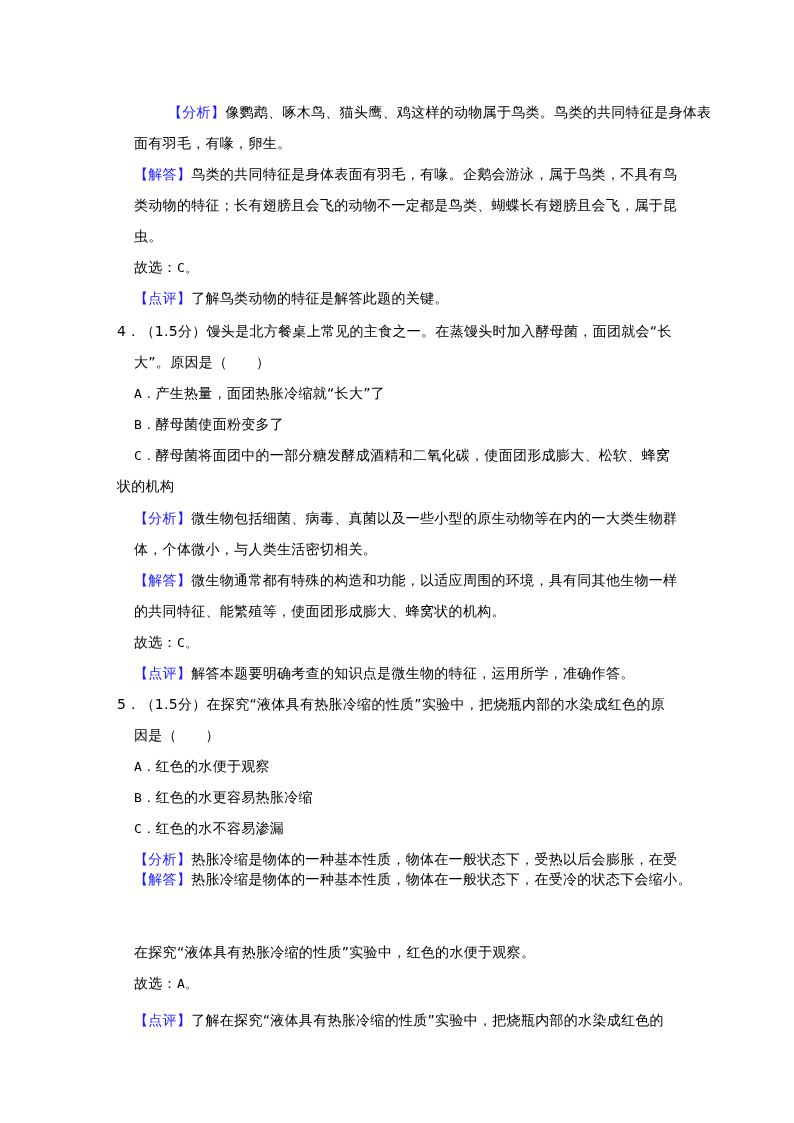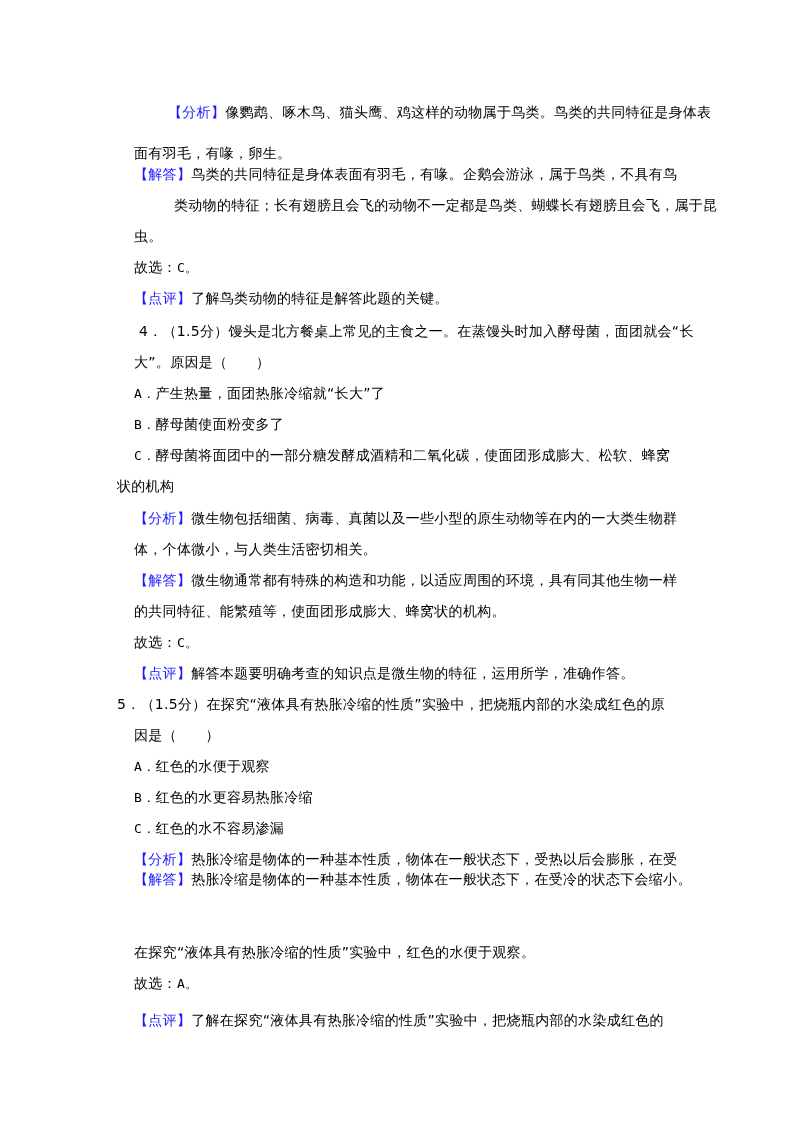--- a/index.html
+++ b/index.html
@@ -11,37 +11,37 @@
   .mono { font-family: "DejaVu Sans Mono", "Liberation Mono", monospace; font-size: 13px; }
 </style>
 </head>
 <body>
 
 <div class="page">
 
   <div class="line" style="left:140px; top:102px;margin-left:28px;">
     <span class="tag">【分析】</span><span>像鹦鹉、啄木鸟、猫头鹰、鸡这样的动物属于鸟类。鸟类的共同特征是身体表</span>
   </div>
-  <div class="line" style="left:134px; top:143px;text-align:center;">面有羽毛，有喙，卵生。</div>
+  <div class="line" style="left:134px; top:133px;text-align:center;">面有羽毛，有喙，卵生。</div>
 
   <div class="line" style="left:134px; top:164px;">
     <span class="tag">【解答】</span><span>鸟类的共同特征是身体表面有羽毛，有喙。企鹅会游泳，属于鸟类，不具有鸟</span>
   </div>
-  <div class="line" style="left:134px; top:195px;margin-left:40px;">类动物的特征；长有翅膀且会飞的动物不一定都是鸟类、蝴蝶长有翅膀且会飞，属于昆</div>
+  <div class="line" style="left:134px; top:195px;">类动物的特征；长有翅膀且会飞的动物不一定都是鸟类、蝴蝶长有翅膀且会飞，属于昆</div>
   <div class="line" style="left:134px; top:226px;">虫。</div>
 
   <div class="line" style="left:134px; top:257px;">
     <span>故选：</span><span class="mono">C。</span>
   </div>
 
   <div class="line" style="left:134px; top:288px;">
     <span class="tag">【点评】</span><span>了解鸟类动物的特征是解答此题的关键。</span>
   </div>
 
-  <div class="line" style="left:117px; top:321px;margin-left:22px;">4．（1.5分）馒头是北方餐桌上常见的主食之一。在蒸馒头时加入酵母菌，面团就会“长</div>
+  <div class="line" style="left:117px; top:321px;">4．（1.5分）馒头是北方餐桌上常见的主食之一。在蒸馒头时加入酵母菌，面团就会“长</div>
   <div class="line" style="left:134px; top:352px;">大”。原因是（　　）</div>
 
   <div class="line" style="left:134px; top:383px;">
     <span class="mono">A．</span><span>产生热量，面团热胀冷缩就“长大”了</span>
   </div>
   <div class="line" style="left:134px; top:414px;">
     <span class="mono">B．</span><span>酵母菌使面粉变多了</span>
   </div>
   <div class="line" style="left:134px; top:445px;">
     <span class="mono">C．</span><span>酵母菌将面团中的一部分糖发酵成酒精和二氧化碳，使面团形成膨大、松软、蜂窝</span>

